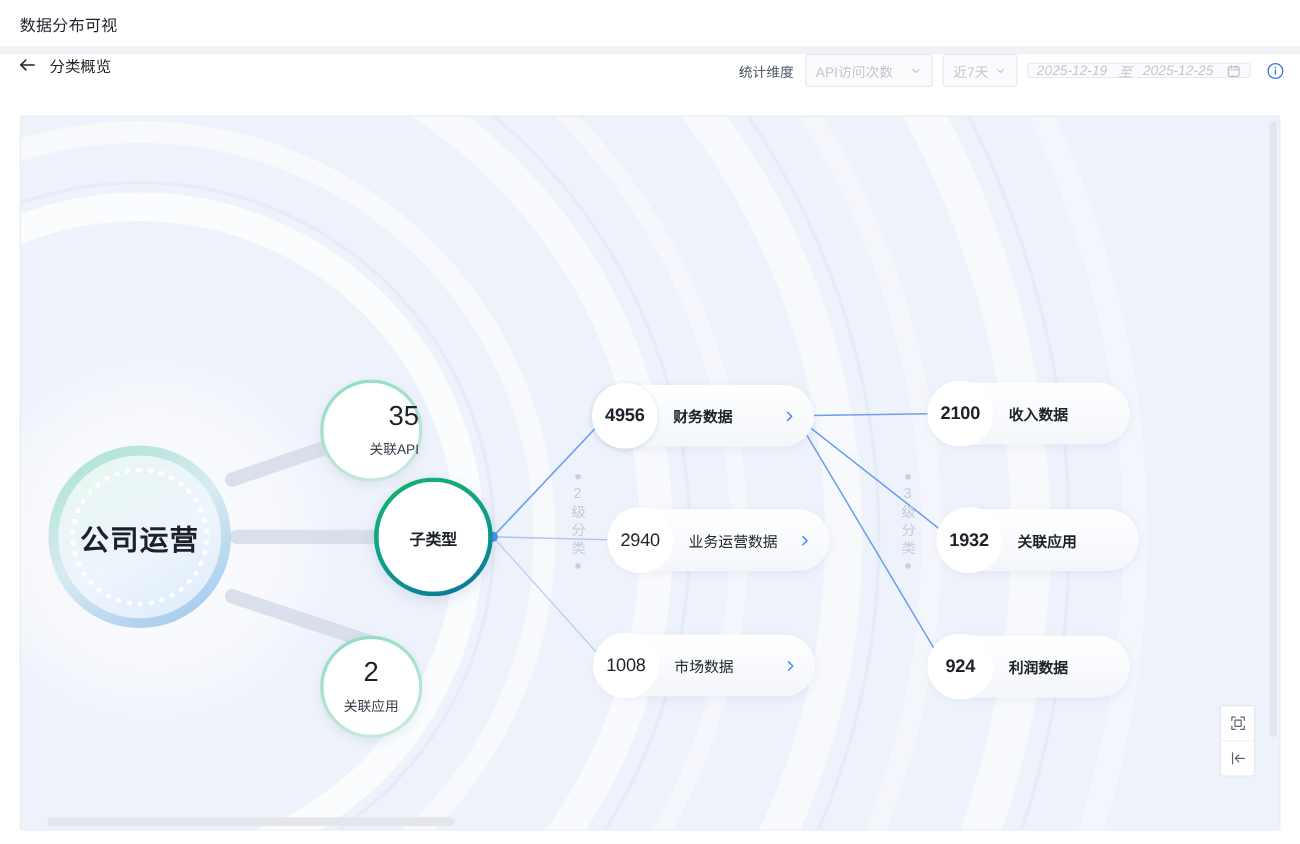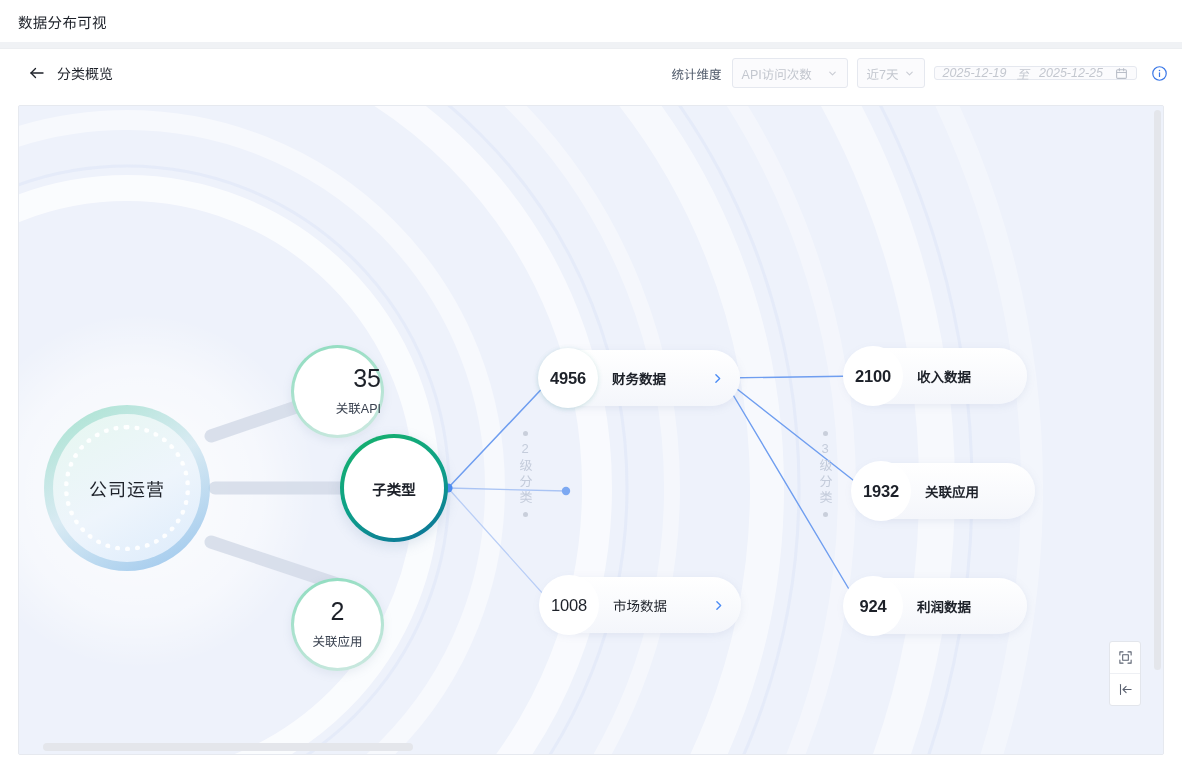--- a/index.html
+++ b/index.html
@@ -34,23 +34,22 @@
     width: 1182px; height: 719px;
     background: #ffffff;
     border-top: 1px solid #eceef1;
   }
 
   
   #toolbar {
     position: relative;
     height: 48px;
     display: flex;
-    align-items: center;
+    align-items: flex-start;
     padding: 0 14px 0 16px;
-    margin-left: 12px;
   }
   #back-group {
     display: flex; align-items: center; gap: 11px;
     cursor: pointer;
   }
   #back-arrow {
     width: 18px; height: 18px;
     display: block;
     color: #1d2129;
   }
@@ -263,22 +262,22 @@
     border-radius: 50%;
     background: linear-gradient(150deg,#e6f7f0 0%, #eef5fc 55%, #dcebfb 100%);
   }
   #root-node .dotring {
     position: absolute; inset: 20px;
     border-radius: 50%;
     border: 5px dotted rgba(255,255,255,.92);
   }
   #root-node .rlabel {
     position: relative;
-    font-size: 18px;
-    font-weight: normal;
+    font-size: 26px;
+    font-weight: bold;
     color: #1d2129;
     letter-spacing: 1px;
   }
 
   
   .level-div {
     position: absolute;
     width: 26px;
     display: flex;
     flex-direction: column;
@@ -482,20 +481,29 @@
     <div class="pill" style="left:521px; top:244px; width:200px;">
       <div class="count-ring ring-bold">
         <span class="count count-strong">4956</span>
       </div>
       <span class="pname pname-strong">财务数据</span>
       <svg class="chevron-right" viewBox="0 0 24 24" fill="none" stroke="currentColor" stroke-width="2.5" stroke-linecap="round" stroke-linejoin="round">
         <path d="M9 5l7 7-7 7"></path>
       </svg>
     </div>
 
+    <div class="pill" style="left:535px; top:357px; width:200px;">
+      <div class="count-ring ring-light">
+        <span class="count">2940</span>
+      </div>
+      <span class="pname">业务运营数据</span>
+      <svg class="chevron-right" viewBox="0 0 24 24" fill="none" stroke="currentColor" stroke-width="2.5" stroke-linecap="round" stroke-linejoin="round">
+        <path d="M9 5l7 7-7 7"></path>
+      </svg>
+    </div>
 
     <div class="pill" style="left:522px; top:471px; width:200px;">
       <div class="count-ring ring-light">
         <span class="count">1008</span>
       </div>
       <span class="pname">市场数据</span>
       <svg class="chevron-right" viewBox="0 0 24 24" fill="none" stroke="currentColor" stroke-width="2.5" stroke-linecap="round" stroke-linejoin="round">
         <path d="M9 5l7 7-7 7"></path>
       </svg>
     </div>

